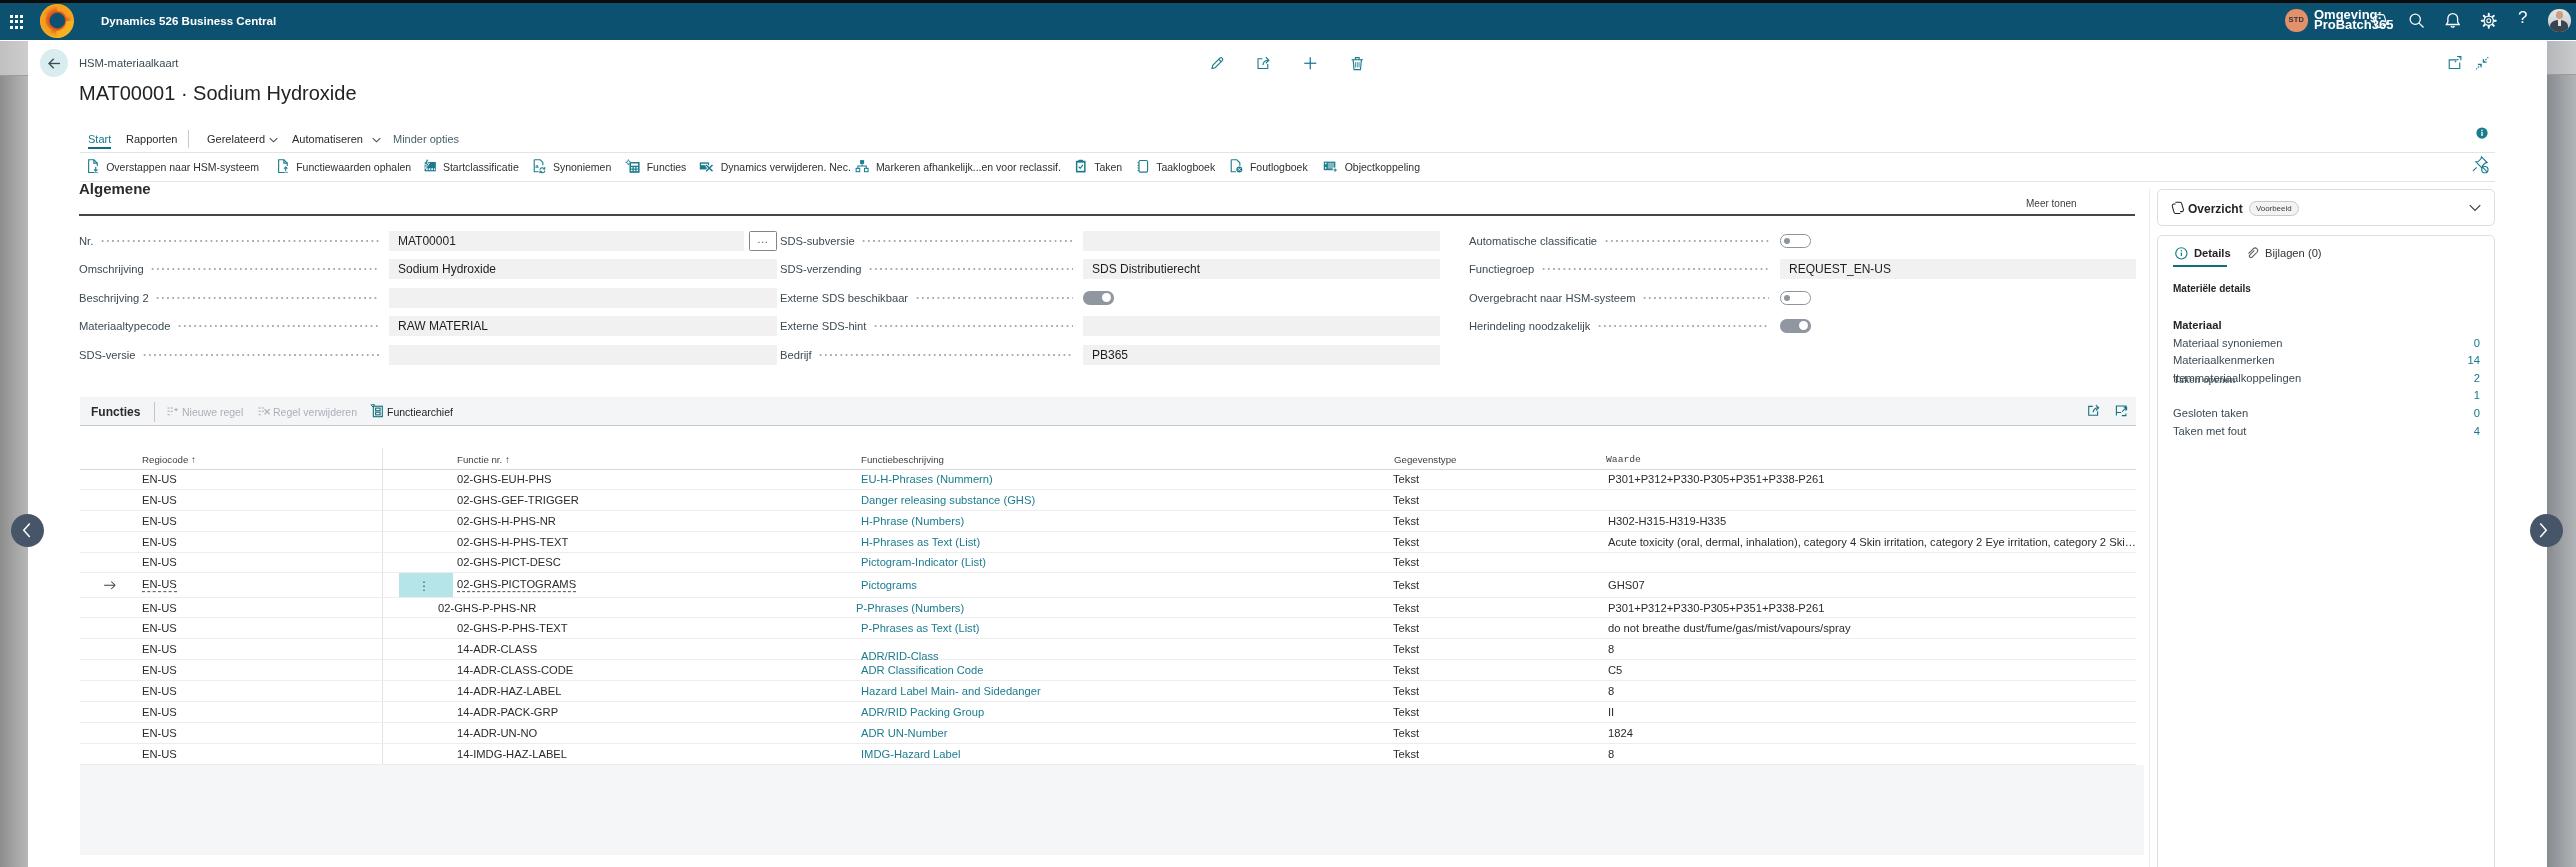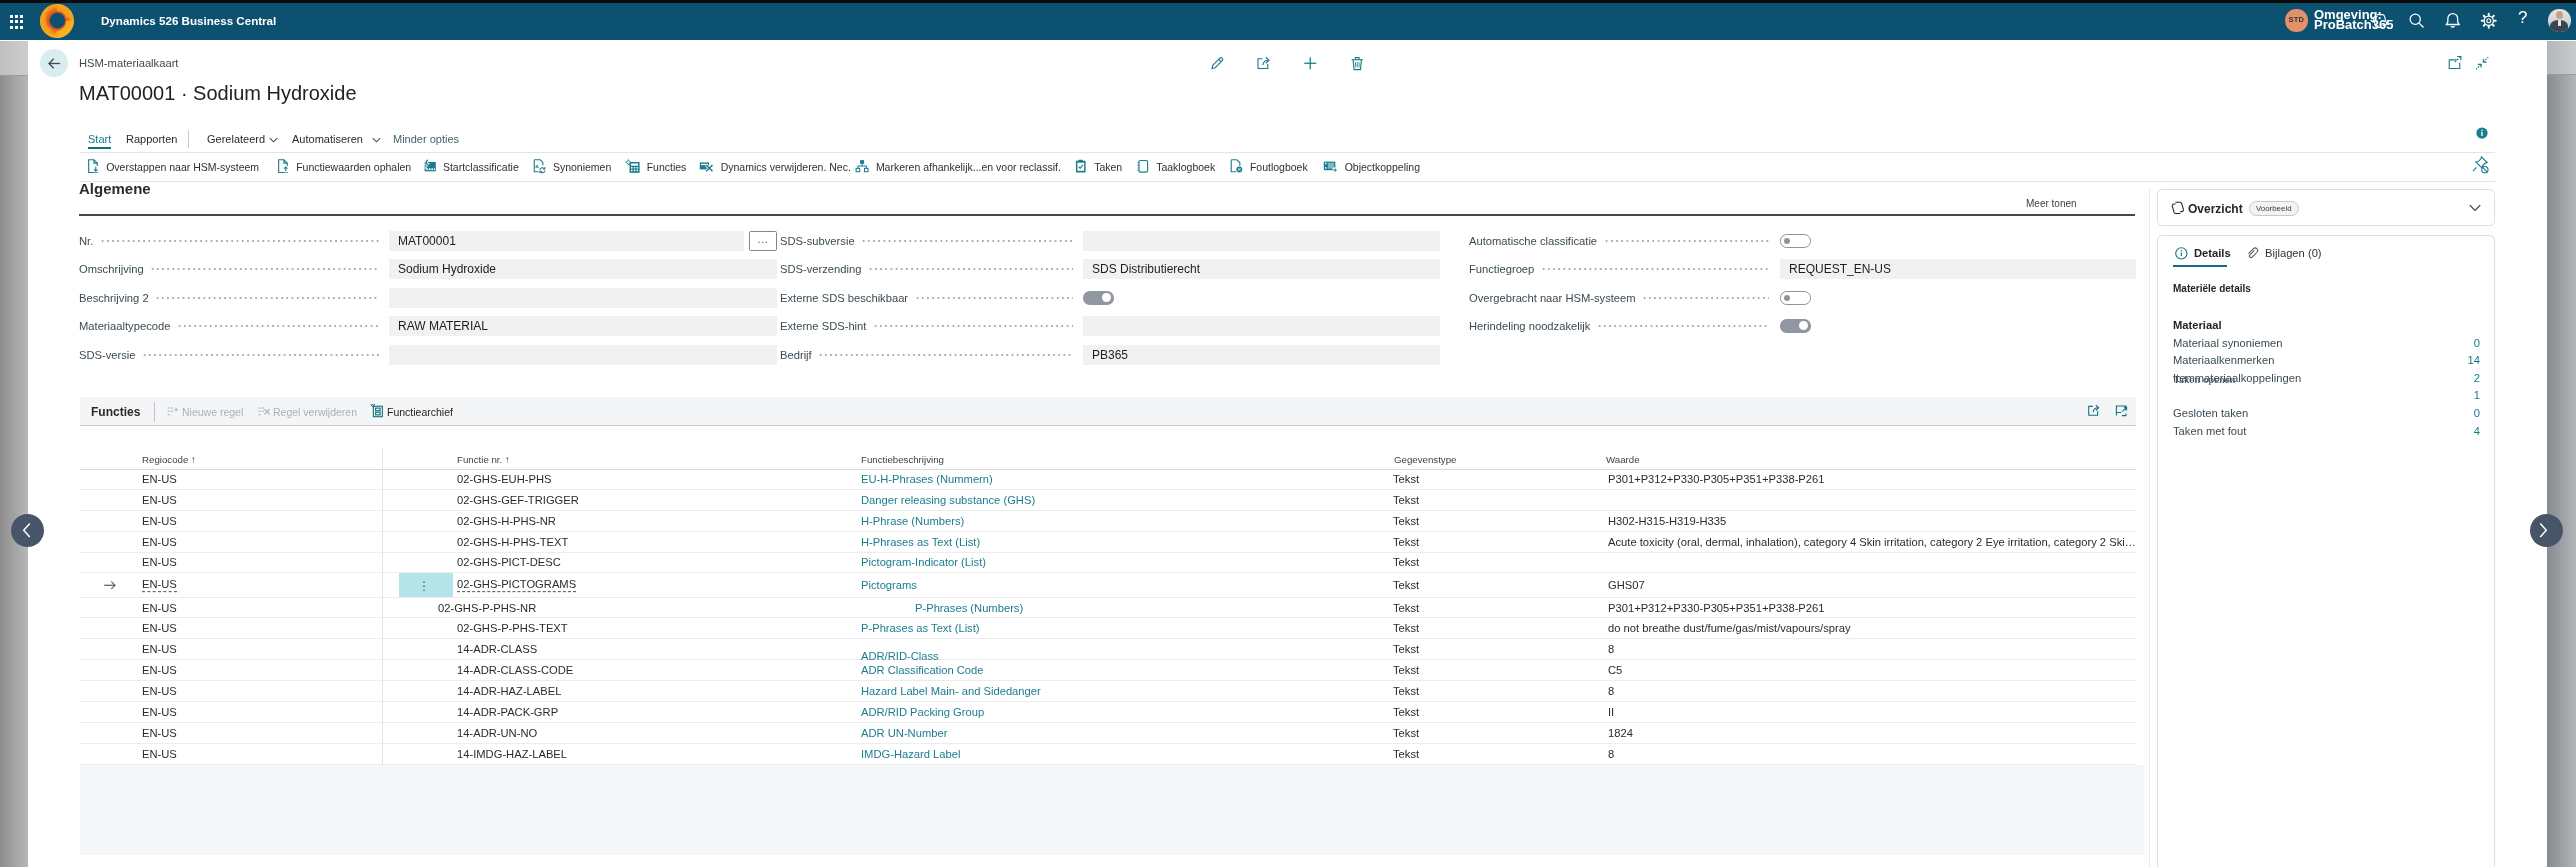--- a/index.html
+++ b/index.html
@@ -441,21 +441,21 @@
 <svg class="a" style="left:2114px;top:403px;" width="15" height="15" viewBox="0 0 22 22">
 <g fill="none" stroke="#14717f" stroke-width="1.6">
 <path d="M3.5 18.5 v-14 h14 v7 m0 4 v3 h-6 m-8-4.5 h7"></path>
       <path d="M12 12.5 l6.5-6.5 m0 0 h-4.2 m4.2 0 v4.2"></path>
     </g>
   </svg>
 <div class="a" style="left:142px;top:454px;font-size:9.7px;color:#3f3f3f;">Regiocode ↑</div>
 <div class="a" style="left:457px;top:454px;font-size:9.7px;color:#3f3f3f;">Functie nr. ↑</div>
 <div class="a" style="left:861px;top:454px;font-size:9.7px;color:#3f3f3f;">Functiebeschrijving</div>
 <div class="a" style="left:1394px;top:454px;font-size:9.7px;color:#3f3f3f;">Gegevenstype</div>
-<div class="a" style="left:1606px;top:454px;font-size:9.7px;color:#3f3f3f;">Waarde</div>
+<div class="a" style="left:1606px;top:454px;font-size:9.7px;color:#3f3f3f;font-family:Liberation Mono, monospace;">Waarde</div>
 <div class="a" style="left:80px;top:469px;width:2056px;height:0.7px;background:#d8d8d8;"></div>
 <div class="a" style="left:382px;top:448px;width:0.7px;height:316px;background:#e3e3e3;"></div>
 <div class="trow" style="top:469px;height:21px;">
     <span style="left:62px;">EN-US</span>
     <span style="left:377px;">02-GHS-EUH-PHS</span>
     <span class="tlink" style="left:781px;">EU-H-Phrases (Nummern)</span>
     <span style="left:1313px;">Tekst</span>
     <span style="left:1528px;">P301+P312+P330-P305+P351+P338-P261</span>
   </div>
 <div class="trow" style="top:490px;height:21px;">
@@ -495,21 +495,21 @@
     <div class="a" style="left:338px;top:6px;color:#3e4e55;font-size:12px;">⋮</div>
     <span style="left:62px;border-bottom:0.7px dashed #4e4e4e;padding-bottom:0.7px;">EN-US</span>
     <span style="left:377px;border-bottom:0.7px dashed #4e4e4e;padding-bottom:0.7px;">02-GHS-PICTOGRAMS</span>
     <span class="tlink" style="left:781px;">Pictograms</span>
     <span style="left:1313px;">Tekst</span>
     <span style="left:1528px;">GHS07</span>
   </div>
 <div class="trow" style="top:598px;height:20px;">
     <span style="left:62px;">EN-US</span>
     <span style="left:358px;">02-GHS-P-PHS-NR</span>
-    <span class="tlink" style="left:827px;padding-left:8px;">P-Phrases (Numbers)</span>
+    <span class="tlink" style="left:768px;padding-left:8px;">P-Phrases (Numbers)</span>
     <span style="left:1313px;">Tekst</span>
     <span style="left:1528px;">P301+P312+P330-P305+P351+P338-P261</span>
   </div>
 <div class="trow" style="top:618px;height:21px;">
     <span style="left:62px;">EN-US</span>
     <span style="left:377px;">02-GHS-P-PHS-TEXT</span>
     <span class="tlink" style="left:781px;">P-Phrases as Text (List)</span>
     <span style="left:1313px;">Tekst</span>
     <span style="left:1528px;">do not breathe dust/fume/gas/mist/vapours/spray</span>
   </div>

